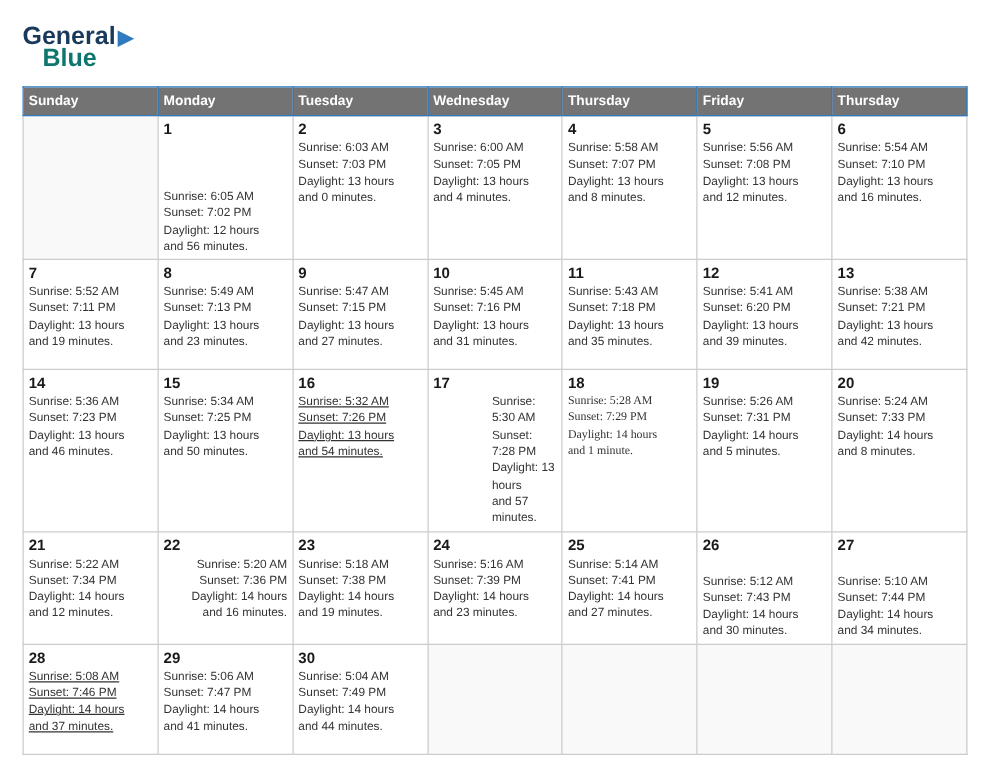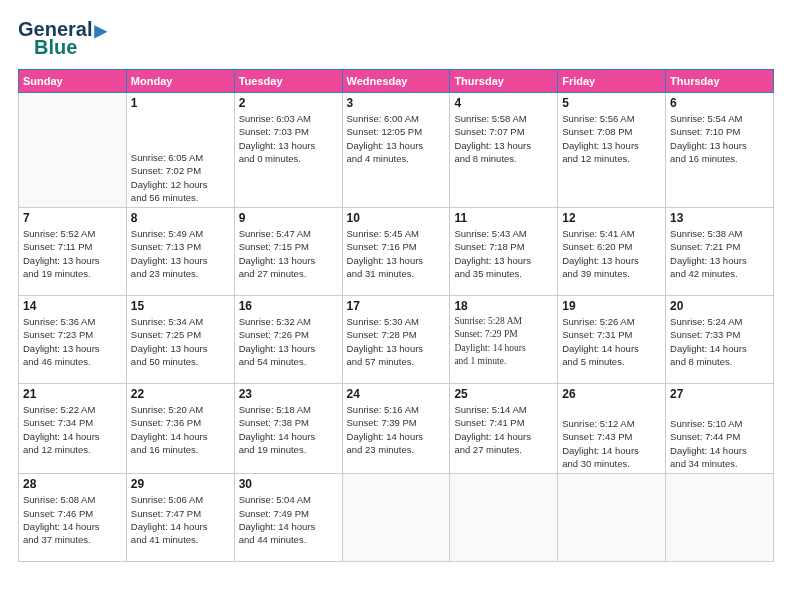--- a/index.html
+++ b/index.html
@@ -38,21 +38,21 @@
     .location {
       font-size: 14px;
       color: #444;
     }
     .calendar {
       width: 100%;
       border-collapse: collapse;
       font-size: 10px;
     }
     .calendar th {
-      background: #ec4899;
+      background: #737373;
       color: #fff;
       padding: 5px 4px;
       text-align: left;
       font-size: 11px;
       font-weight: bold;
       border: 1px solid #2e7bbf;
     }
     .calendar td {
       border: 1px solid #ccc;
       padding: 3px 4px;
@@ -121,21 +121,21 @@
           <td>
             <span class="day-number">2</span>
             <div class="day-info" style="white-space: pre-line;">Sunrise: 6:03 AM
 Sunset: 7:03 PM
 Daylight: 13 hours
 and 0 minutes.</div>
           </td>
           <td>
             <span class="day-number">3</span>
             <div class="day-info" style="white-space: pre-line;">Sunrise: 6:00 AM
-Sunset: 12:05 PM
+Sunset: 7:05 PM
 Daylight: 13 hours
 and 4 minutes.</div>
           </td>
           <td>
             <span class="day-number">4</span>
             <div class="day-info" style="white-space: pre-line;">Sunrise: 5:58 AM
 Sunset: 7:07 PM
 Daylight: 13 hours
 and 8 minutes.</div>
           </td>
@@ -215,28 +215,28 @@
           </td>
           <td>
             <span class="day-number">15</span>
             <div class="day-info" style="white-space: pre-line;">Sunrise: 5:34 AM
 Sunset: 7:25 PM
 Daylight: 13 hours
 and 50 minutes.</div>
           </td>
           <td>
             <span class="day-number">16</span>
-            <div class="day-info" style="white-space: pre-line;">Sunrise: 5:32 AM
+            <div class="day-info" style="white-space: pre-line; text-decoration: underline;">Sunrise: 5:32 AM
 Sunset: 7:26 PM
 Daylight: 13 hours
 and 54 minutes.</div>
           </td>
           <td>
             <span class="day-number">17</span>
-            <div class="day-info" style="white-space: pre-line;">Sunrise: 5:30 AM
+            <div class="day-info" style="white-space: pre-line; margin-left: 47px;">Sunrise: 5:30 AM
 Sunset: 7:28 PM
 Daylight: 13 hours
 and 57 minutes.</div>
           </td>
           <td>
             <span class="day-number">18</span>
             <div class="day-info" style="white-space: pre-line; font-family: Liberation Serif, serif;">Sunrise: 5:28 AM
 Sunset: 7:29 PM
 Daylight: 14 hours
 and 1 minute.</div>
@@ -259,21 +259,21 @@
         <tr>
           <td>
             <span class="day-number">21</span>
             <div class="day-info" style="white-space: pre-line;">Sunrise: 5:22 AM
 Sunset: 7:34 PM
 Daylight: 14 hours
 and 12 minutes.</div>
           </td>
           <td>
             <span class="day-number">22</span>
-            <div class="day-info" style="white-space: pre-line;">Sunrise: 5:20 AM
+            <div class="day-info" style="white-space: pre-line; text-align: right;">Sunrise: 5:20 AM
 Sunset: 7:36 PM
 Daylight: 14 hours
 and 16 minutes.</div>
           </td>
           <td>
             <span class="day-number">23</span>
             <div class="day-info" style="white-space: pre-line;">Sunrise: 5:18 AM
 Sunset: 7:38 PM
 Daylight: 14 hours
 and 19 minutes.</div>
@@ -303,21 +303,21 @@
             <span class="day-number">27</span>
             <div class="day-info" style="white-space: pre-line; margin-top: 16px;">Sunrise: 5:10 AM
 Sunset: 7:44 PM
 Daylight: 14 hours
 and 34 minutes.</div>
           </td>
         </tr>
         <tr>
           <td>
             <span class="day-number">28</span>
-            <div class="day-info" style="white-space: pre-line;">Sunrise: 5:08 AM
+            <div class="day-info" style="white-space: pre-line; text-decoration: underline;">Sunrise: 5:08 AM
 Sunset: 7:46 PM
 Daylight: 14 hours
 and 37 minutes.</div>
           </td>
           <td>
             <span class="day-number">29</span>
             <div class="day-info" style="white-space: pre-line;">Sunrise: 5:06 AM
 Sunset: 7:47 PM
 Daylight: 14 hours
 and 41 minutes.</div>

